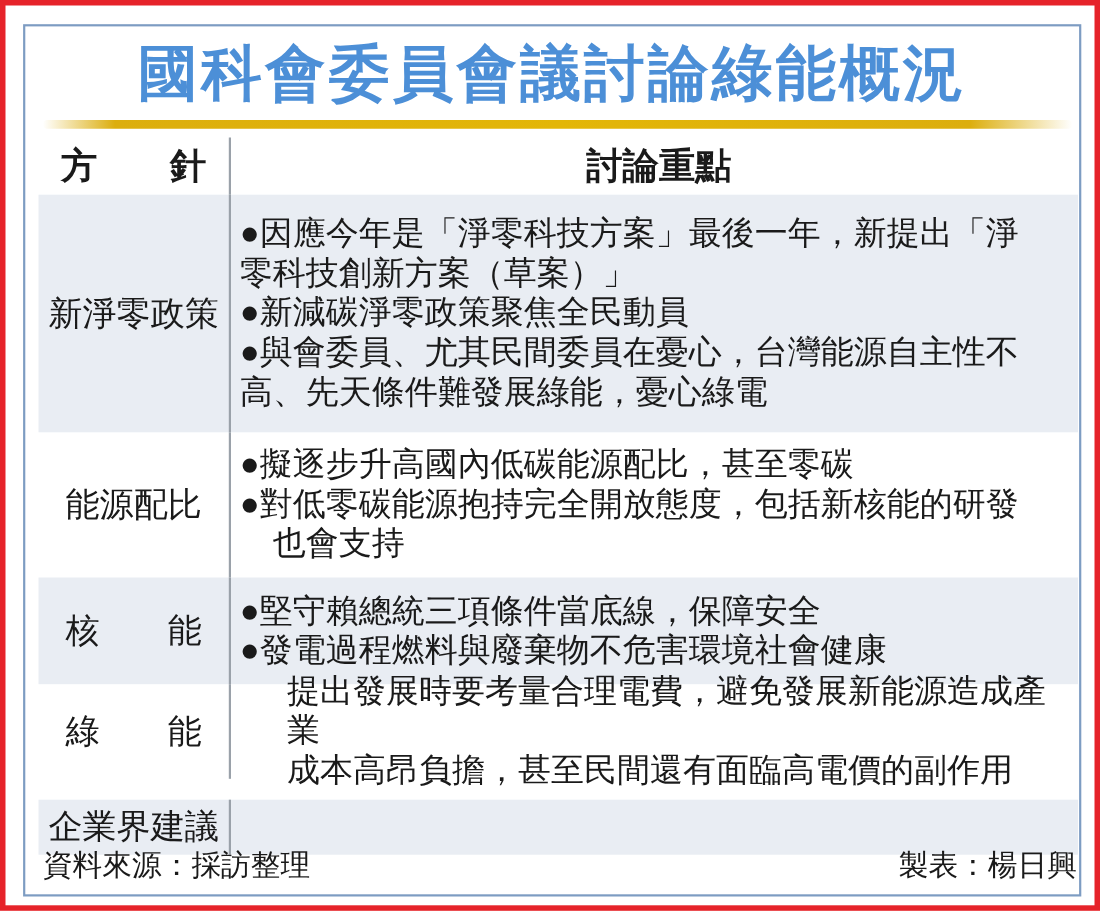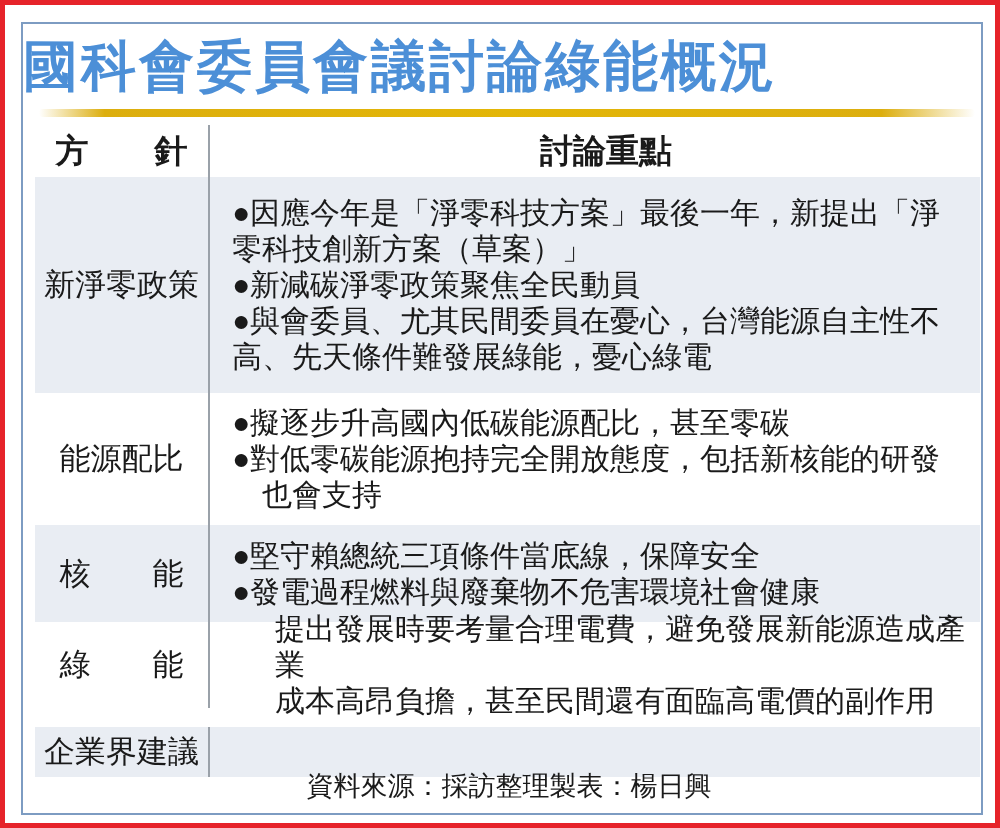--- a/index.html
+++ b/index.html
@@ -18,20 +18,21 @@
   }
   .inner-frame {
     position: absolute;
     top: 17px; left: 16px; right: 12px; bottom: 8px;
     border: 2px solid #7d9cc2;
     background: #ffffff;
   }
   .title {
     position: absolute;
     top: 6px; left: 0; width: 100%;
+    text-align: center;
     font-size: 55px;
     font-weight: bold;
     letter-spacing: 3px;
     color: #4c8fd7;
   }
   .gold-bar {
     position: absolute;
     top: 85px; left: 16px; width: 936px; height: 8px;
     background: linear-gradient(90deg,
       rgba(222,176,10,0) 0%, #dcae0e 7%, #e3b607 50%,
@@ -49,21 +50,21 @@
     flex: 0 0 175px;
     border-right: 2px solid #9aa1a9;
     display: flex;
     align-items: center;
     justify-content: center;
     font-size: 31px;
     text-align: center;
   }
   .cell-points {
     flex: 1 1 auto;
-    padding-left: 22px;
+    padding-left: 8px;
     display: flex;
     flex-direction: column;
     justify-content: center;
     font-size: 30px;
     line-height: 36px;
     white-space: pre-line;
   }
   .trow.header-row { height: 52px; background: #ffffff; }
   .trow.header-row .cell-topic,
   .trow.header-row .cell-points {
@@ -74,21 +75,21 @@
   }
   .r1 { height: 216px; }
   .r2 { height: 132px; }
   .r3 { height: 97px; }
   .r4 { height: 86px; gap: 43px; }
   .r5 { height: 50px; margin-top: 19px; }
   .footer {
     position: absolute;
     top: 744px; left: 16px; width: 940px;
     display: flex;
-    justify-content: center;
+    justify-content: space-between;
     font-size: 27px;
   }
 </style>
 </head>
 <body>
 
 <div class="outer-frame">
   <div class="inner-frame">
 
     <div class="title">國科會委員會議討論綠能概況</div>

